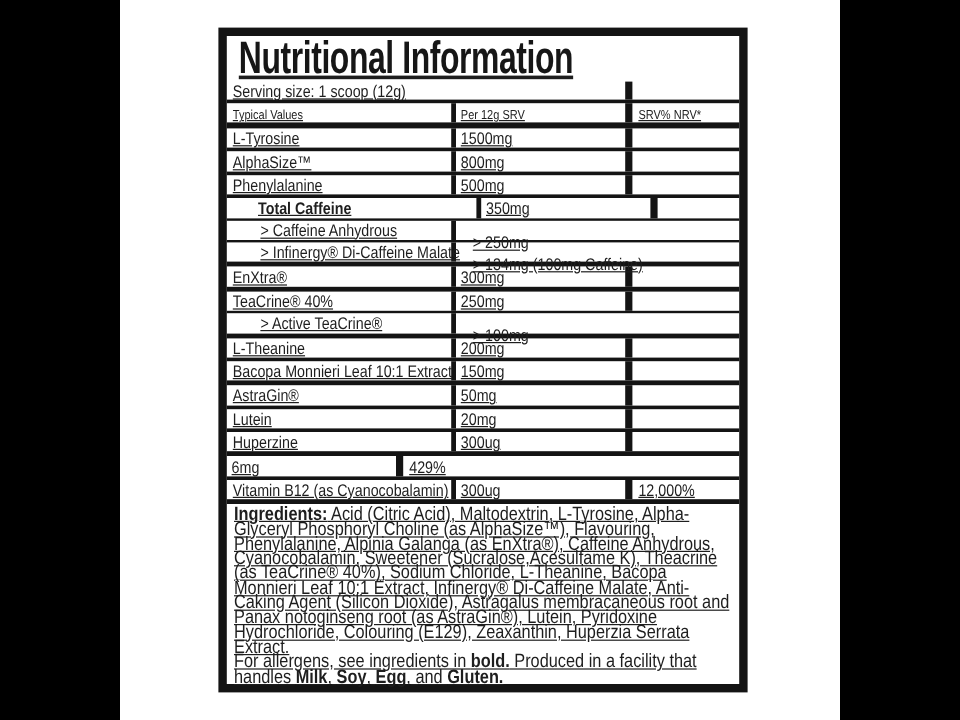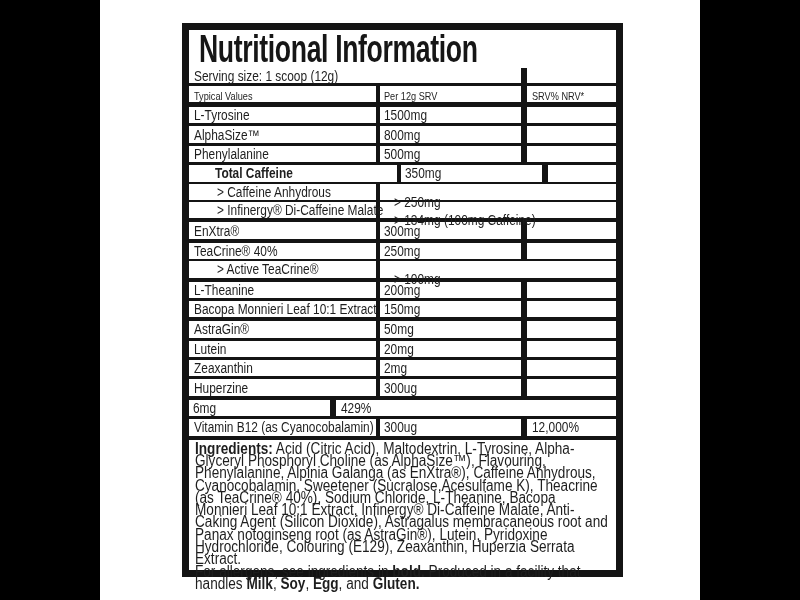--- a/index.html
+++ b/index.html
@@ -16,21 +16,21 @@
   }
   .letterbox{position:absolute;top:0;width:100px;height:600px;background:var(--letterbox);}
   .letterbox.left{left:0;}
   .letterbox.right{left:700px;}
 
   .label{
     position:absolute;left:182px;top:23px;
     width:427px;height:540px;
     border:7px solid var(--ink);
     background:var(--paper);
-    display:flex;flex-direction:column;
+    display:flex;flex-direction:column;text-decoration:underline;
   }
 
   .title-box{height:40px;display:flex;align-items:center;padding-left:10px;overflow:visible;}
   .title{
     font-size:38px;font-weight:700;line-height:1;white-space:nowrap;
     transform:scaleX(.70);transform-origin:0 55%;letter-spacing:-0.5px;color:#161616;
   }
   .hsep{height:7px;background:var(--ink);}
 
   .serving-row{height:15px;border-bottom:3px solid var(--ink);display:flex;font-size:14px;}
@@ -239,31 +239,20 @@
           </div>
     <div class="cell c-val">
             <span class="cx">20mg</span>
           </div>
     <div class="cell c-nrv">
             <span class="cx"></span>
           </div>
   </div>
         <div class="row">
     <div class="cell c-name">
-            <span class="cx">Zeaxanthin</span>
-          </div>
-    <div class="cell c-val">
-            <span class="cx">2mg</span>
-          </div>
-    <div class="cell c-nrv">
-            <span class="cx"></span>
-          </div>
-  </div>
-        <div class="row">
-    <div class="cell c-name">
             <span class="cx">Huperzine</span>
           </div>
     <div class="cell c-val">
             <span class="cx">300ug</span>
           </div>
     <div class="cell c-nrv">
             <span class="cx"></span>
           </div>
   </div>
         <div class="row heavy">

